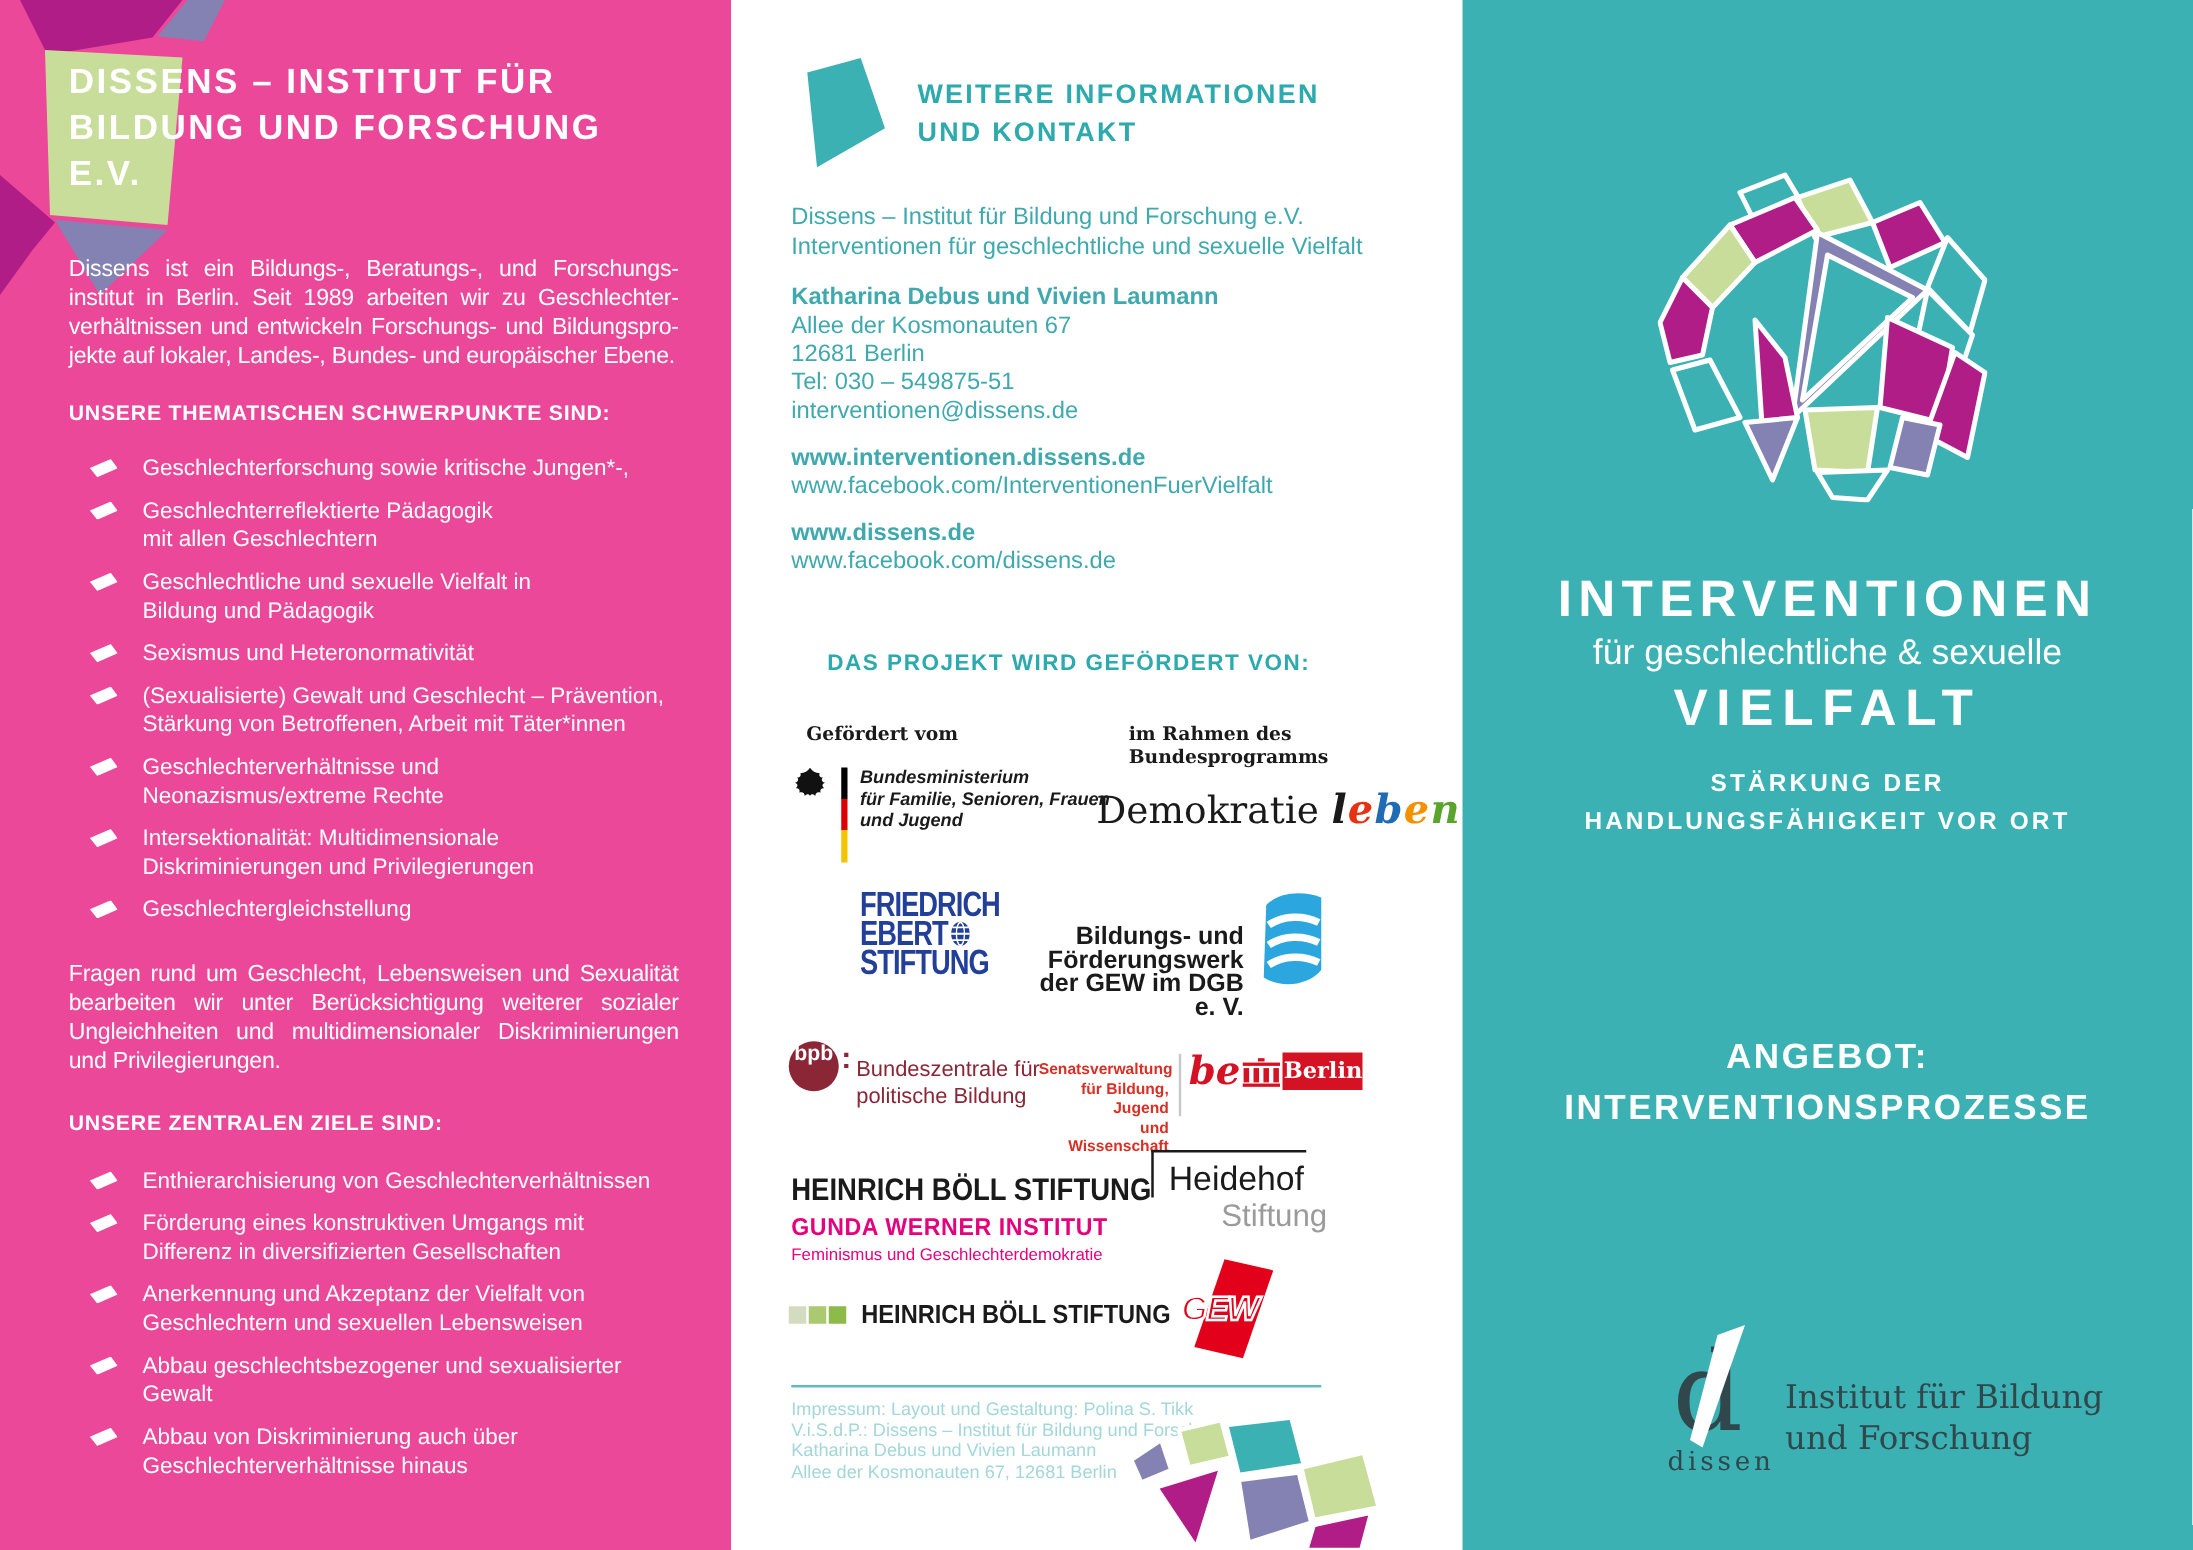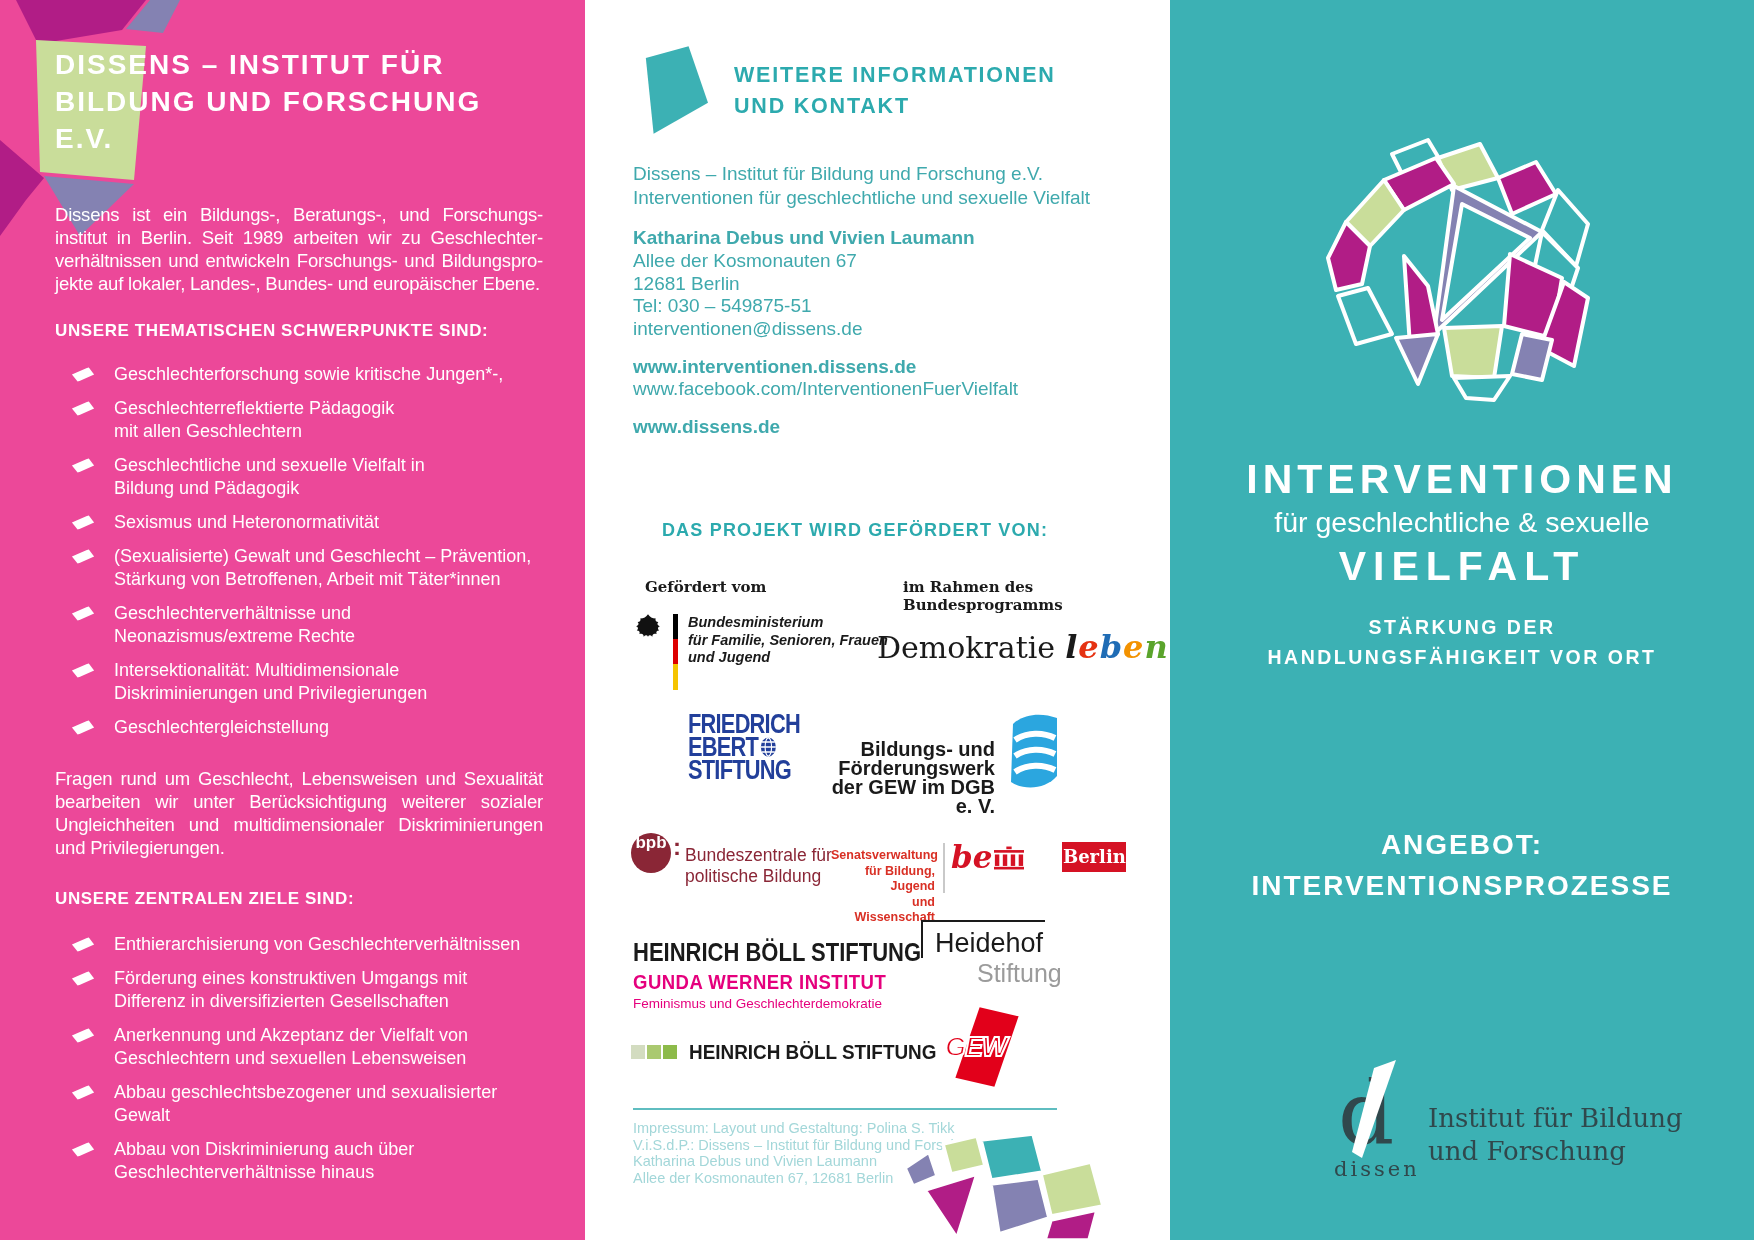--- a/index.html
+++ b/index.html
@@ -65,21 +65,21 @@
   .bpb-colon{font-size:24px;font-weight:bold;color:#8a2636;margin-left:2px;}
   .bpb-text{margin:12px 0 0 4px;font-size:17.5px;line-height:21px;color:#8a2636;}
   .senat{position:absolute;left:246px;top:848px;width:104px;text-align:right;
        font-size:12.5px;font-weight:bold;line-height:15.5px;color:#d93025;}
   .vdiv{position:absolute;left:358px;top:843px;width:2px;height:50px;background:#c9c9c9;}
   .beberlin{position:absolute;left:366px;top:842px;display:flex;align-items:flex-end;}
   .be{font-family:"DejaVu Serif",serif;font-style:italic;font-weight:bold;font-size:31px;
       color:#d51224;line-height:30px;}
   .gate{width:30px;height:26px;margin:0 2px 1px 2px;}
   .berlin-box{width:64px;height:30px;background:#d51224;color:#fff;font-family:"DejaVu Serif",serif;
-      font-weight:bold;font-size:18px;text-align:center;line-height:30px;margin-left:36px;}
+      font-weight:bold;font-size:18px;text-align:center;line-height:30px;}
   .hbsgwi{position:absolute;left:48px;top:938px;}
   .hbs1{font-size:25px;font-weight:bold;color:#1a1a1a;transform:scaleX(.88);transform-origin:left top;white-space:nowrap;}
   .gwi{margin-top:4px;font-size:19.5px;font-weight:bold;color:#e5007d;letter-spacing:.5px;
        transform:scaleX(.95);transform-origin:left top;white-space:nowrap;}
   .gwi-sub{margin-top:2px;font-size:13.5px;color:#e5007d;}
   .heidehof{position:absolute;left:336px;top:920px;width:150px;height:62px;}
   .hh-bracket{position:absolute;left:0;top:0;width:122px;height:36px;
        border-left:2.5px solid #1a1a1a;border-top:2.5px solid #1a1a1a;}
   .hh1{margin:8px 0 0 14px;font-size:27px;color:#1a1a1a;}
   .hh2{margin:0 0 0 56px;font-size:25px;color:#9b9b9b;}
@@ -256,20 +256,21 @@
       <div>12681 Berlin</div>
       <div>Tel: 030 – 549875-51</div>
       <div>interventionen@dissens.de</div>
     </div>
     <div class="m-block m-web">
       <div class="bold">www.interventionen.dissens.de</div>
       <div>www.facebook.com/InterventionenFuerVielfalt</div>
     </div>
     <div class="m-block m-web">
       <div class="bold">www.dissens.de</div>
+      <div>www.facebook.com/dissens.de</div>
     </div>
 
     <div class="m-funders-heading">DAS PROJEKT WIRD GEFÖRDERT VON:</div>
     <div class="flabel flabel-l">Gefördert vom</div>
     <div class="flabel flabel-r">im Rahmen des Bundesprogramms</div>
 
     <div class="bmfsfj">
       <svg class="eagle" viewBox="0 0 44 36">
         <path fill="#111" d="M22 2c-2 3-5 5-9 5 1 2 0 4-3 4 2 2 1 4-2 5 3 1 3 3 1 5 3 0 4 2 3 4 3-1 5 0 5 3 2-2 4-2 5 0 1-2 3-2 5 0 0-3 2-4 5-3-1-2 0-4 3-4-2-2-2-4 1-5-3-1-4-3-2-5-3 0-4-2-3-4-4 0-7-2-9-5z"></path>
       </svg>

